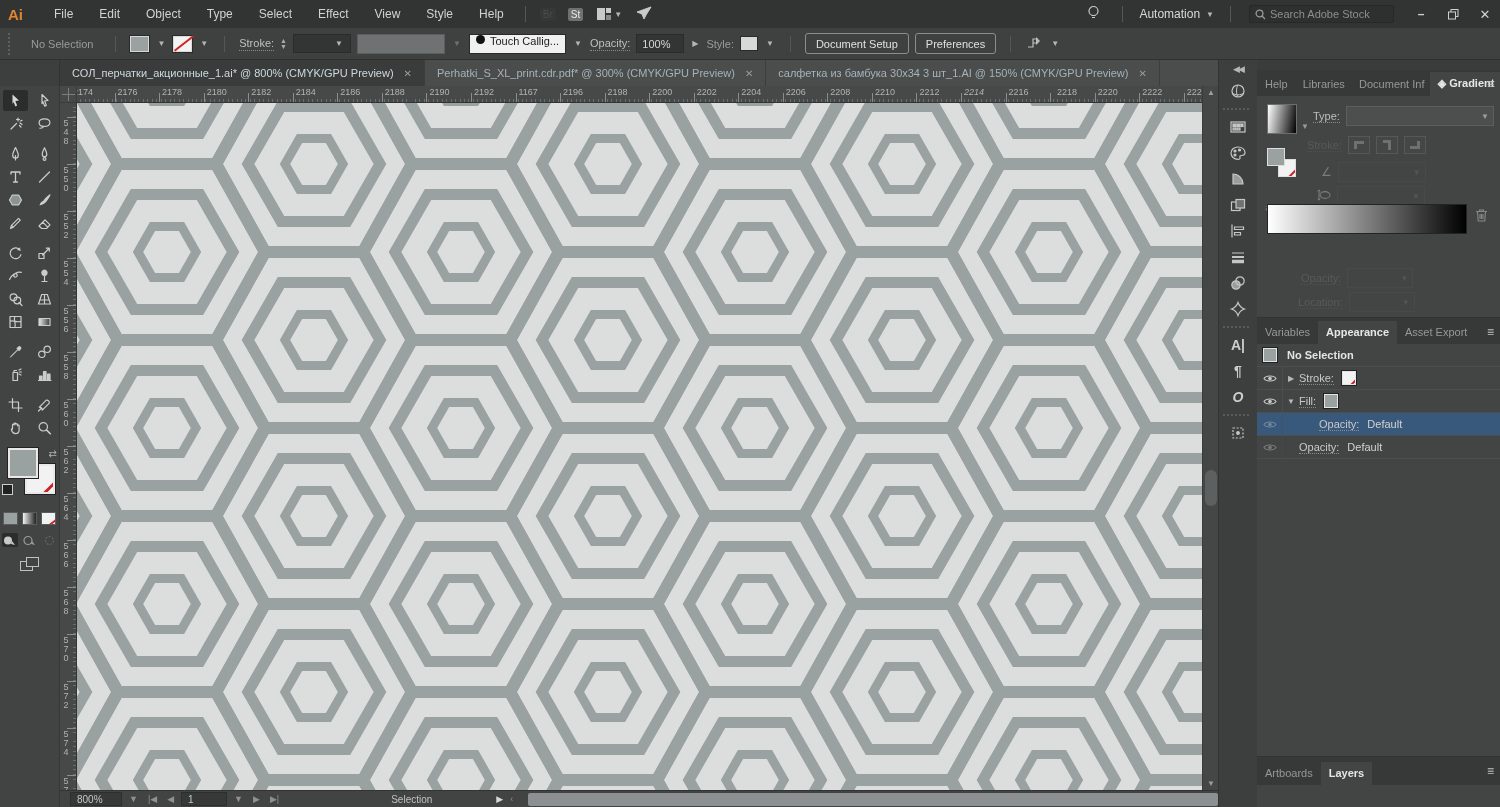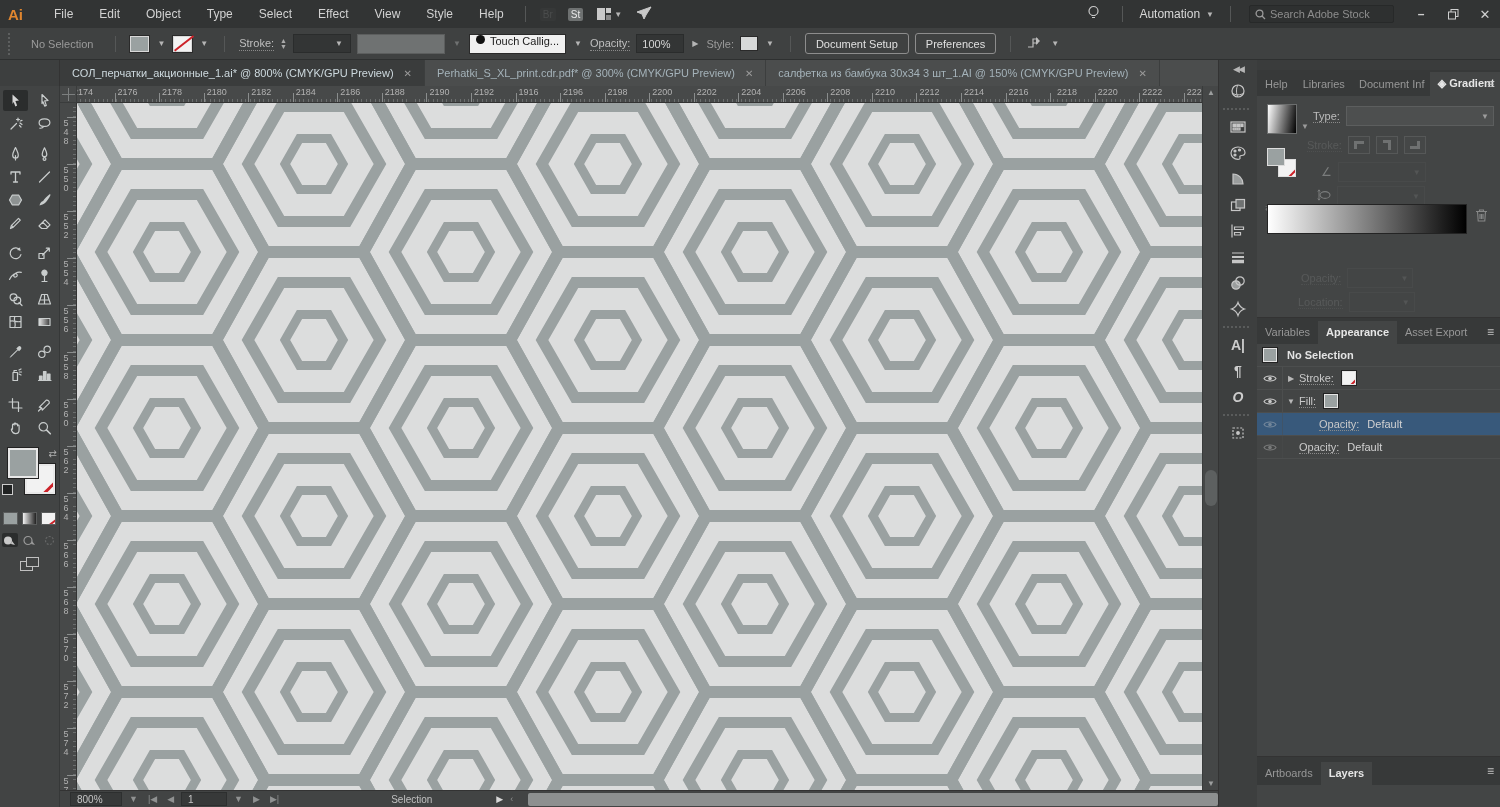--- a/index.html
+++ b/index.html
@@ -325,41 +325,41 @@
       <span class="hr-label" style="left: 218.75px;">2184</span>
       <span class="hr-tick" style="left: 215.75px;"></span>
       <span class="hr-label" style="left: 263.3px;">2186</span>
       <span class="hr-tick" style="left: 260.3px;"></span>
       <span class="hr-label" style="left: 307.85px;">2188</span>
       <span class="hr-tick" style="left: 304.85px;"></span>
       <span class="hr-label" style="left: 352.4px;">2190</span>
       <span class="hr-tick" style="left: 349.4px;"></span>
       <span class="hr-label" style="left: 396.95px;">2192</span>
       <span class="hr-tick" style="left: 393.95px;"></span>
-      <span class="hr-label" style="left: 441.5px;">1916</span>
+      <span class="hr-label" style="left: 441.5px;">1167</span>
       <span class="hr-tick" style="left: 438.5px;"></span>
       <span class="hr-label" style="left: 486.05px;">2196</span>
       <span class="hr-tick" style="left: 483.05px;"></span>
       <span class="hr-label" style="left: 530.6px;">2198</span>
       <span class="hr-tick" style="left: 527.6px;"></span>
       <span class="hr-label" style="left: 575.15px;">2200</span>
       <span class="hr-tick" style="left: 572.15px;"></span>
       <span class="hr-label" style="left: 619.7px;">2202</span>
       <span class="hr-tick" style="left: 616.7px;"></span>
       <span class="hr-label" style="left: 664.25px;">2204</span>
       <span class="hr-tick" style="left: 661.25px;"></span>
       <span class="hr-label" style="left: 708.8px;">2206</span>
       <span class="hr-tick" style="left: 705.8px;"></span>
       <span class="hr-label" style="left: 753.35px;">2208</span>
       <span class="hr-tick" style="left: 750.35px;"></span>
       <span class="hr-label" style="left: 797.9px;">2210</span>
       <span class="hr-tick" style="left: 794.9px;"></span>
       <span class="hr-label" style="left: 842.45px;">2212</span>
       <span class="hr-tick" style="left: 839.45px;"></span>
-      <span class="hr-label" style="left: 887px;">2214</span>
+      <span class="hr-label" style="left: 887px; font-style: italic;">2214</span>
       <span class="hr-tick" style="left: 884px;"></span>
       <span class="hr-label" style="left: 931.55px;">2216</span>
       <span class="hr-tick" style="left: 928.55px;"></span>
       <span class="hr-label" style="left: 952px; margin-left: 28px;">2218</span>
       <span class="hr-tick" style="left: 973.1px;"></span>
       <span class="hr-label" style="left: 1020.65px;">2220</span>
       <span class="hr-tick" style="left: 1017.65px;"></span>
       <span class="hr-label" style="left: 1065.2px;">2222</span>
       <span class="hr-tick" style="left: 1062.2px;"></span>
       <span class="hr-label" style="left: 1109.75px;">2224</span>

